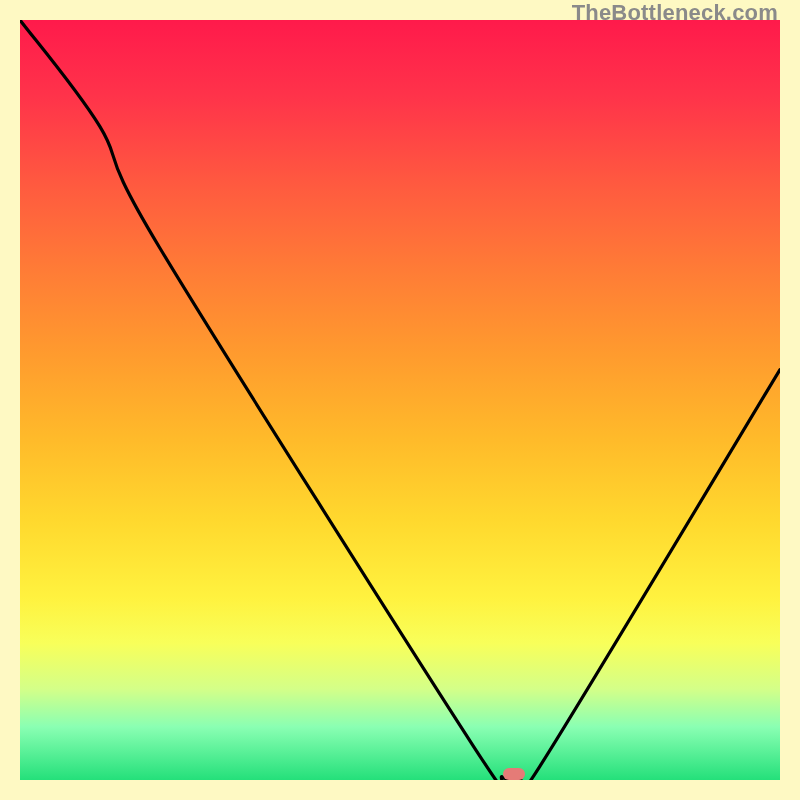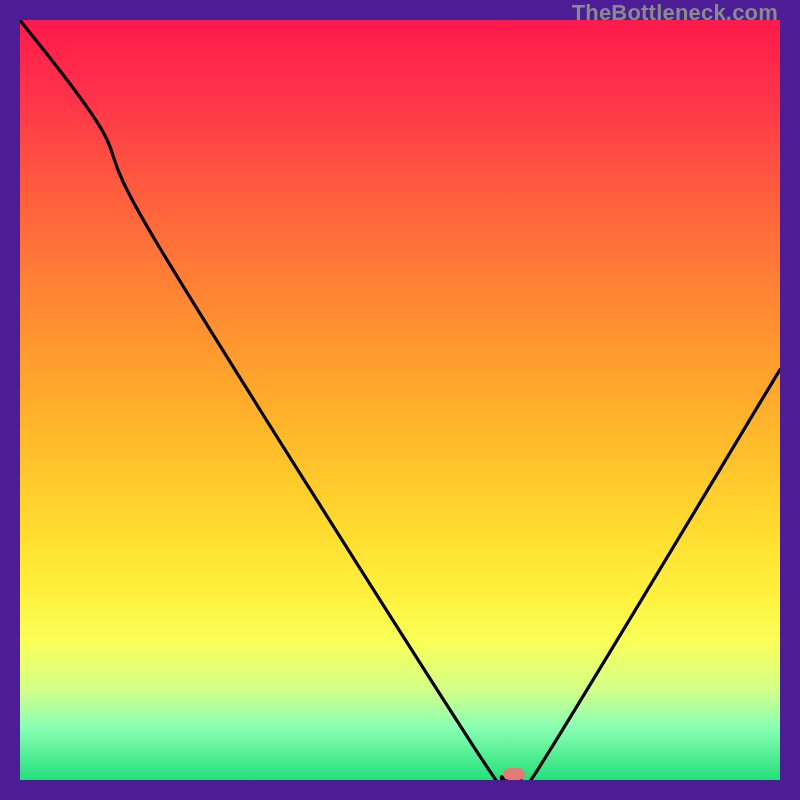--- a/index.html
+++ b/index.html
@@ -8,21 +8,21 @@
     width: 800px;
     height: 800px;
     background: #000;
     overflow: hidden;
     font-family: Arial, Helvetica, sans-serif;
   }
   .frame {
     position: relative;
     width: 800px;
     height: 800px;
-    background: #4c1d95;
+    background: #fef9c3;
   }
   .plot-area {
     position: absolute;
     left: 20px;
     top: 20px;
     width: 760px;
     height: 760px;
     background: linear-gradient(
       to bottom,
       #ff1a4b 0%,

